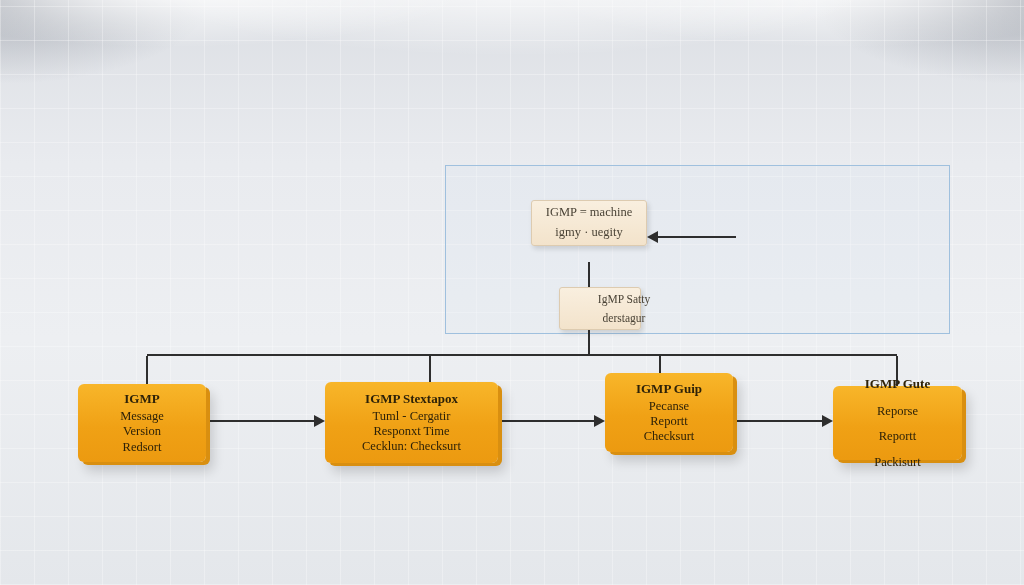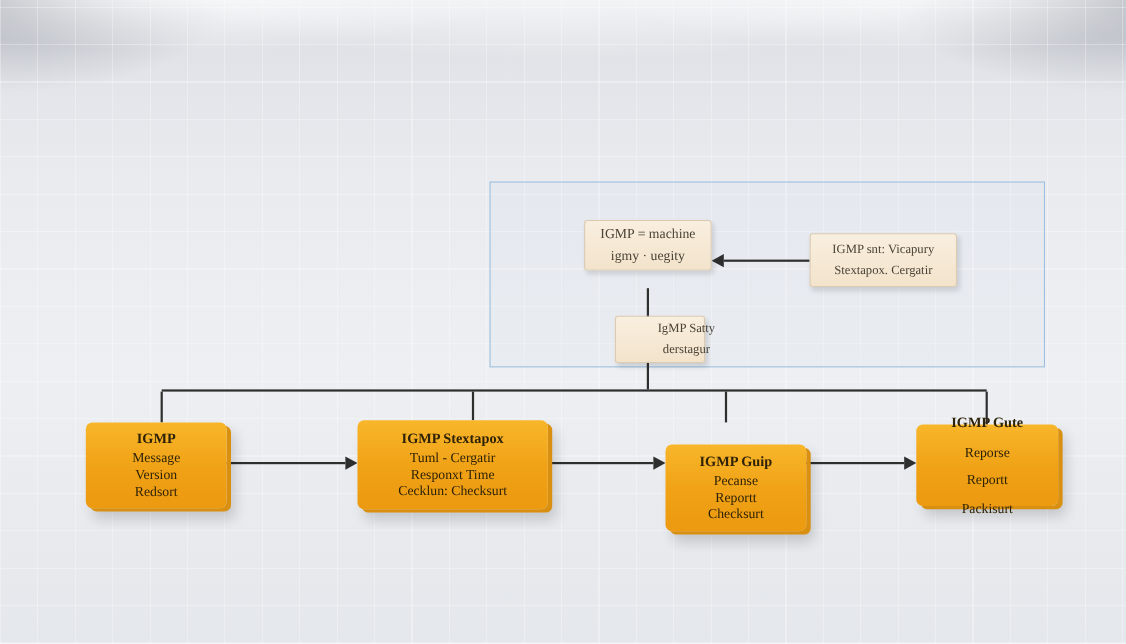--- a/index.html
+++ b/index.html
@@ -140,45 +140,41 @@
   <div class="arrowhead right" style="left:594px; top:415px;"></div>
 
   <div class="line h" style="left:733px; top:420px; width:89px;"></div>
   <div class="arrowhead right" style="left:822px; top:415px;"></div>
 
   <div class="cream-box" style="left:531px; top:200px; width:116px; height:46px;">
     <div class="cline">IGMP = machine</div>
     <div class="cline">igmy · uegity</div>
   </div>
 
-  <div class="cream-box small" style="left:736px; top:212px; width:134px; height:49px;">
-    <div class="cline">IGMP snt:  Vicapury</div>
-    <div class="cline">Stextapox.  Cergatir</div>
-  </div>
 
   <div class="cream-box small" style="left:559px; top:287px; width:82px; height:43px;padding-left:48px;">
     <div class="cline">IgMP Satty</div>
     <div class="cline">derstagur</div>
   </div>
 
   <div class="orange-box" style="left:78px; top:384px; width:128px; height:78px;">
     <div class="otitle">IGMP</div>
     <div class="oline">Message</div>
     <div class="oline">Version</div>
     <div class="oline">Redsort</div>
   </div>
 
   <div class="orange-box" style="left:325px; top:382px; width:173px; height:81px;">
     <div class="otitle">IGMP Stextapox</div>
     <div class="oline">Tuml -  Cergatir</div>
     <div class="oline">Responxt  Time</div>
     <div class="oline">Cecklun:  Checksurt</div>
   </div>
 
-  <div class="orange-box" style="left:605px; top:404px; width:128px; height:79px;">
+  <div class="orange-box" style="left:605px; top:373px; width:128px; height:79px;">
     <div class="otitle">IGMP Guip</div>
     <div class="oline">Pecanse</div>
     <div class="oline">Reportt</div>
     <div class="oline">Checksurt</div>
   </div>
 
   <div class="orange-box" style="left:833px; top:386px; width:129px; height:74px;gap:10px;">
     <div class="otitle">IGMP Gute</div>
     <div class="oline">Reporse</div>
     <div class="oline">Reportt</div>

